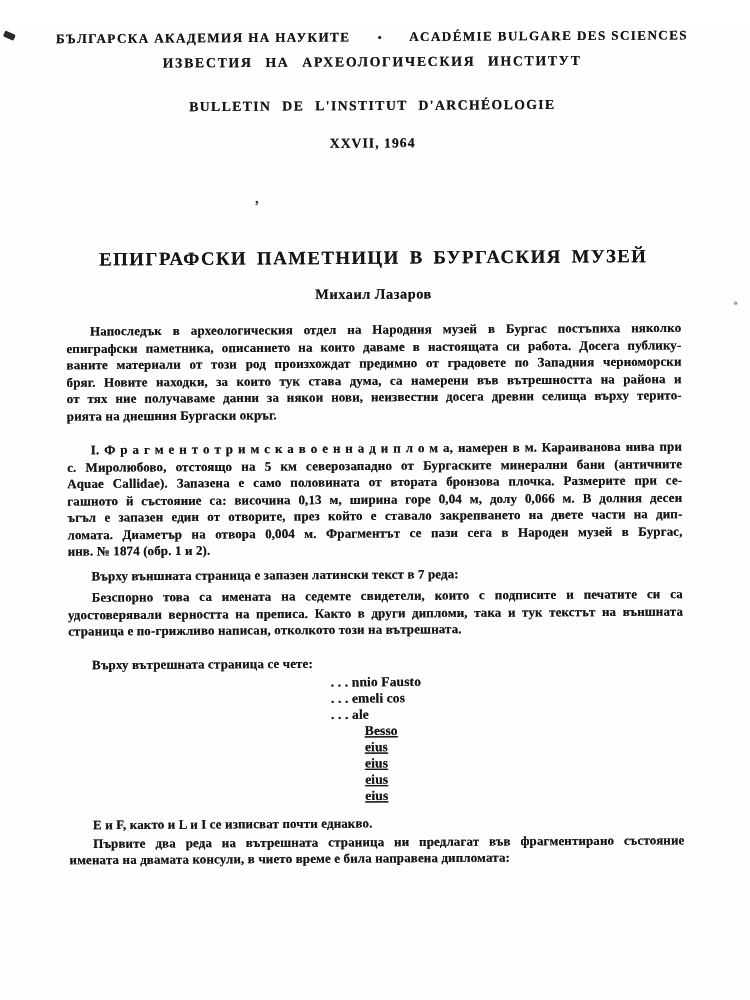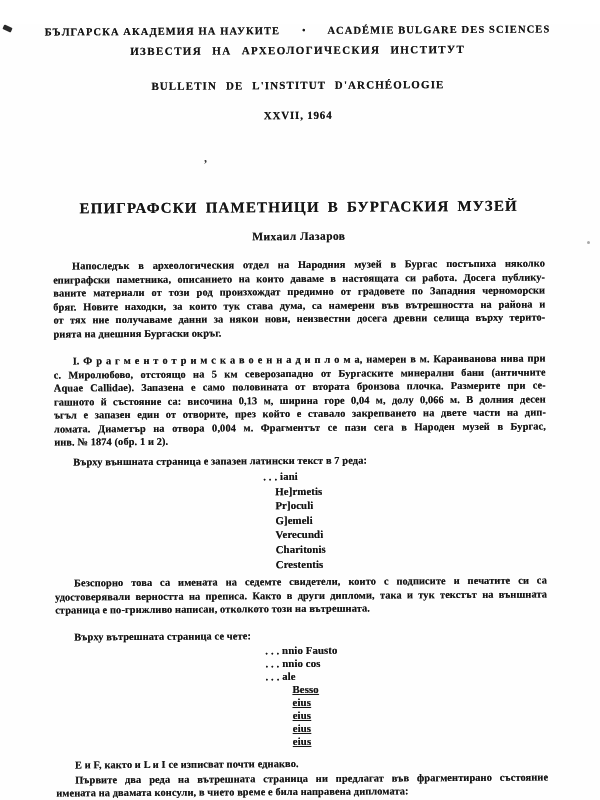--- a/index.html
+++ b/index.html
@@ -133,43 +133,34 @@
           <div class="line">гашното й състояние са: височина 0,13 м, ширина горе 0,04 м, долу 0,066 м. В долния десен</div>
           <div class="line">ъгъл е запазен един от отворите, през който е ставало закрепването на двете части на дип-</div>
           <div class="line">ломата. Диаметър на отвора 0,004 м. Фрагментът се пази сега в Народен музей в Бургас,</div>
           <div class="line">инв. № 1874 (обр. 1 и 2).</div>
         </div>
 
       <div class="para p3">
         <div class="line">Върху външната страница е запазен латински текст в 7 реда:</div>
       </div>
 
-      <div class="latin-list list-outer">
-          <div class="line">. . . iani</div>
-          <div class="line">He]rmetis</div>
-          <div class="line">Pr]oculi</div>
-          <div class="line">G]emeli</div>
-          <div class="line">Verecundi</div>
-          <div class="line">Charitonis</div>
-          <div class="line">Crestentis</div>
-        </div>
 
       <div class="para p4">
           <div class="line">Безспорно това са имената на седемте свидетели, които с подписите и печатите си са</div>
           <div class="line">удостоверявали верността на преписа. Както в други дипломи, така и тук текстът на външната</div>
           <div class="line">страница е по-грижливо написан, отколкото този на вътрешната.</div>
         </div>
 
       <div class="para p5">
         <div class="line">Върху вътрешната страница се чете:</div>
       </div>
 
       <div class="latin-list list-inner">
           <div class="line">. . . nnio Fausto</div>
-          <div class="line">. . . nnio cos</div>
+          <div class="line">. . . emeli cos</div>
           <div class="line">. . . ale</div>
           <div class="line">Besso</div>
           <div class="line">eius</div>
           <div class="line">eius</div>
           <div class="line">eius</div>
           <div class="line">eius</div>
         </div>
 
       <div class="para p6">
         <div class="line">Е и F, както и L и I се изписват почти еднакво.</div>

